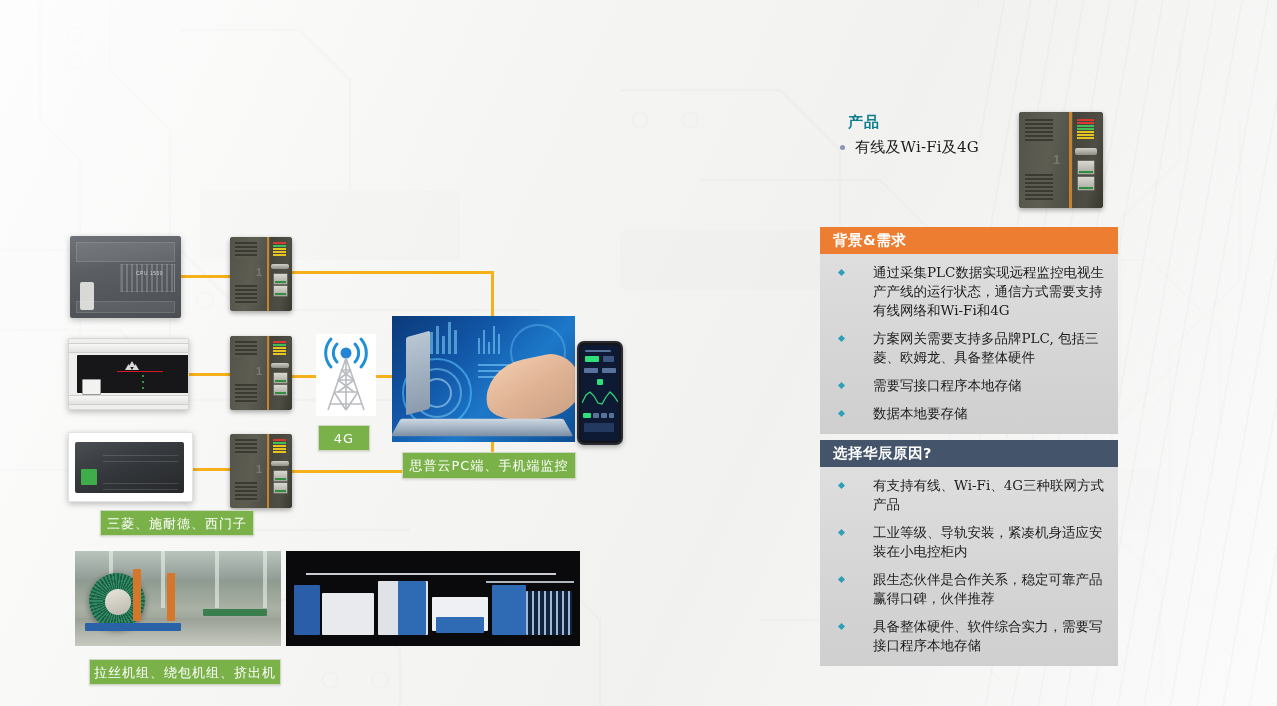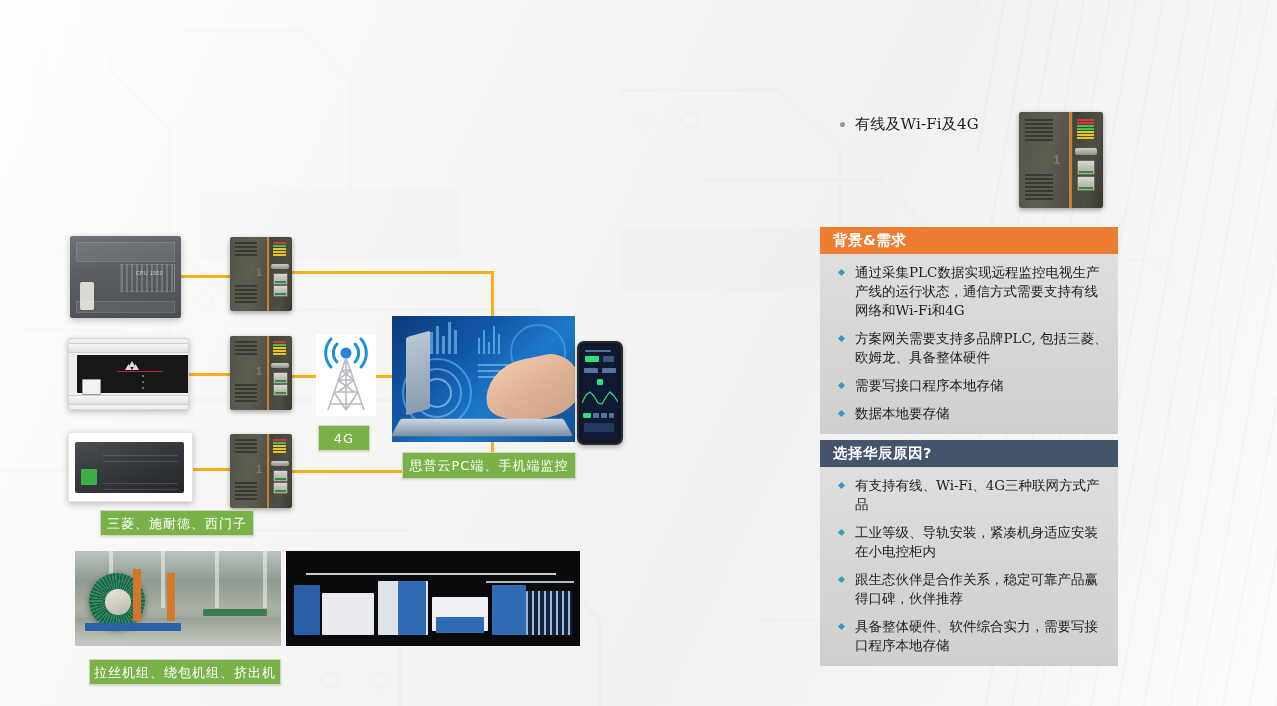--- a/index.html
+++ b/index.html
@@ -139,21 +139,21 @@
 
   
   .panel{position:absolute;width:298px;}
   .panel-hd{height:27px;display:flex;align-items:center;padding-left:13px;
      color:#fff;font-size:14.5px;font-weight:bold;letter-spacing:.5px;
      font-family:"DejaVu Sans","Liberation Sans",sans-serif;}
   .hd-orange{background:#ed7d31;}
   .hd-navy{background:#44546a;}
   .panel-bd{background:linear-gradient(180deg,#dedede 0%,#d5d5d5 55%,#cfcfcf 100%);padding:9px 10px 9px 0;}
   .panel-bd ul{list-style:none;margin:0;padding:0;}
-  .panel-bd li{position:relative;padding-left:35px;margin-bottom:9px;
+  .panel-bd li{position:relative;padding-left:53px;margin-bottom:9px;
      font-size:13.5px;line-height:19px;color:#1d1d1d;
      font-family:"DejaVu Serif","Liberation Serif",serif;}
   .panel-bd li:last-child{margin-bottom:2px;}
   .panel-bd li:before{content:"";position:absolute;left:19px;top:7px;width:5px;height:5px;
      background:#2f9fb5;transform:rotate(45deg);}
 </style>
 </head>
 <body>
 
 <div class="slide">
@@ -192,20 +192,21 @@
       <rect x="200" y="190" width="260" height="70" rx="6"></rect>
       <rect x="620" y="230" width="220" height="60" rx="6"></rect>
       <rect x="980" y="470" width="180" height="60" rx="6"></rect>
     </g>
   </svg>
   <div class="bg-sheen"></div>
   <div class="bg-diag"></div>
 
 
   <div class="product">
+    <div class="product-title">产品</div>
     <ul class="product-list">
       <li>有线及Wi-Fi及4G</li>
     </ul>
   </div>
 
   <div class="dev" style="position:absolute;left:1019px;top:112px;width:84px;height:96px;">
     <div class="body"></div>
     <div class="face"></div>
     <div class="vent" style="left:6px;top:7px;width:28px;height:22px;"></div>
     <div class="vent" style="left:6px;top:62px;width:28px;height:26px;"></div>

